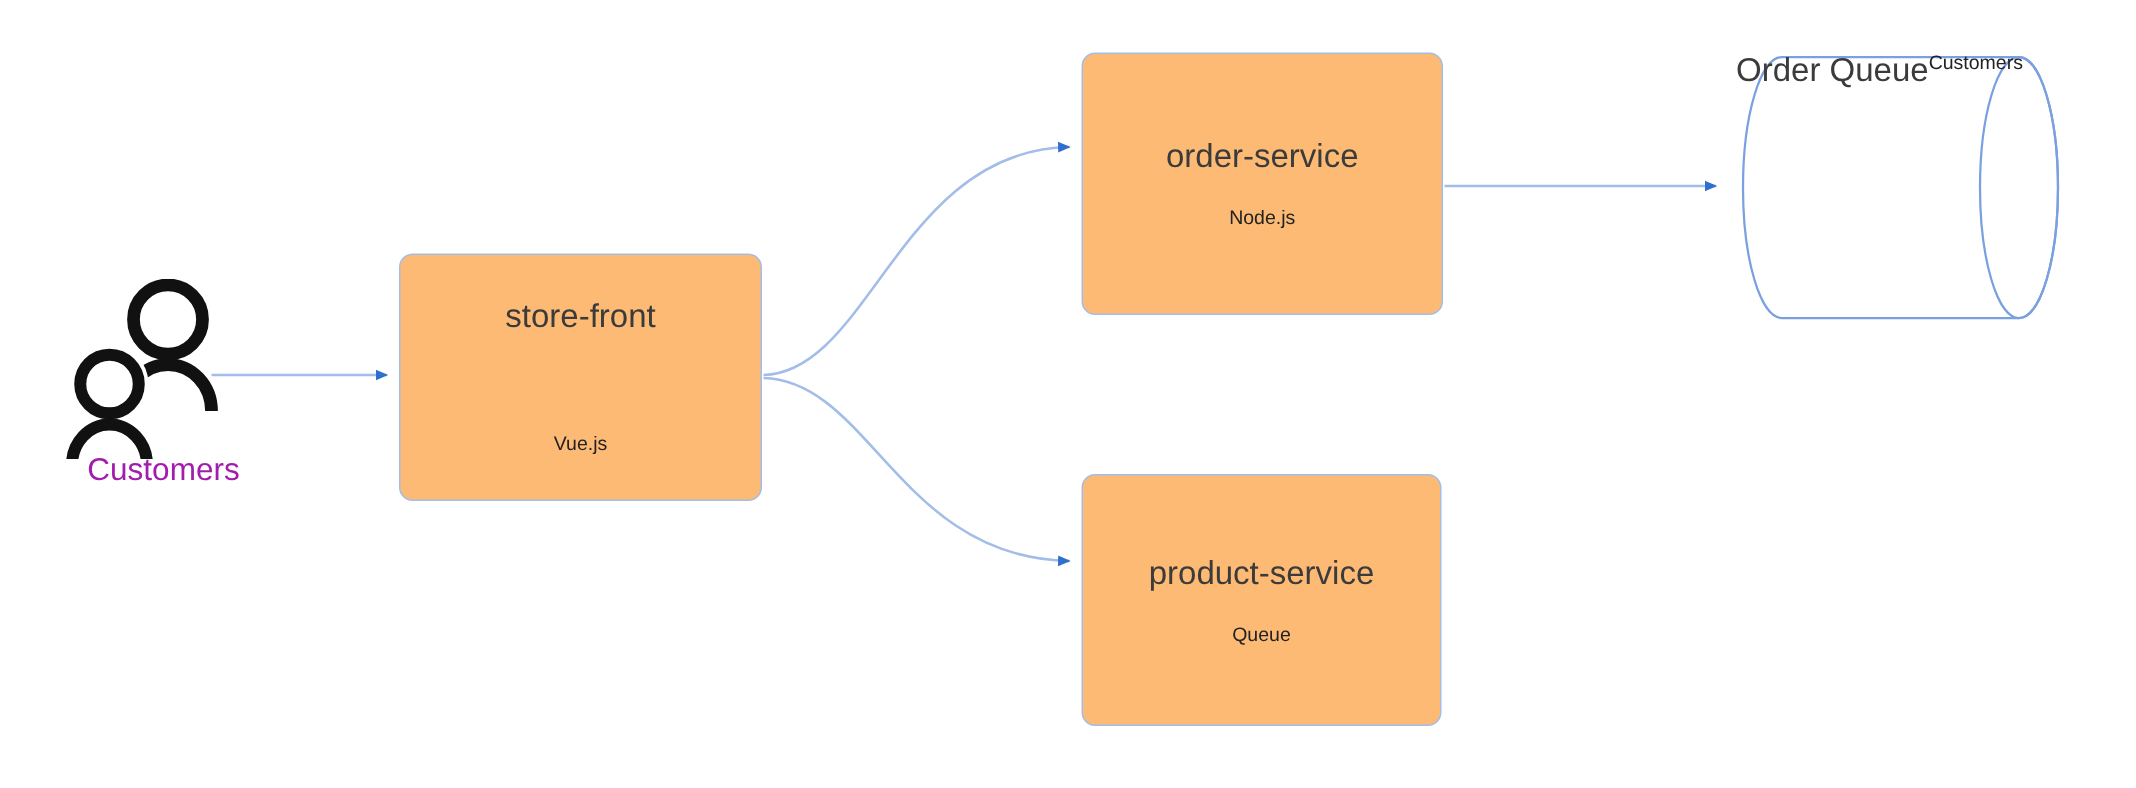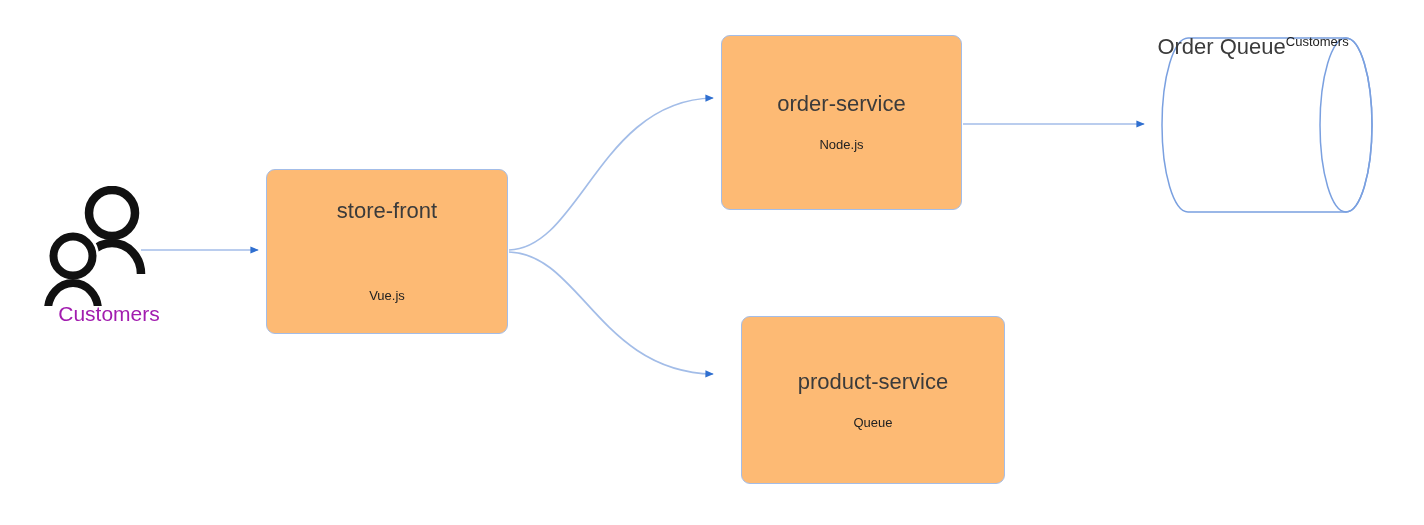--- a/index.html
+++ b/index.html
@@ -65,23 +65,22 @@
   #node-order-service {
     left: 721px;
     top: 35px;
     width: 241px;
     height: 175px;
   }
   #node-order-service .node-title { margin-bottom: 22px; }
   #node-product-service {
     left: 721px;
     top: 316px;
-    width: 264px;
+    width: 240px;
     height: 168px;
-    margin-left: 20px;
   }
   #node-product-service .node-title { margin-bottom: 22px; }
   #node-order-queue {
     position: absolute;
     left: 1160px;
     top: 35px;
     width: 216px;
     height: 180px;
   }
   .cyl-text {

